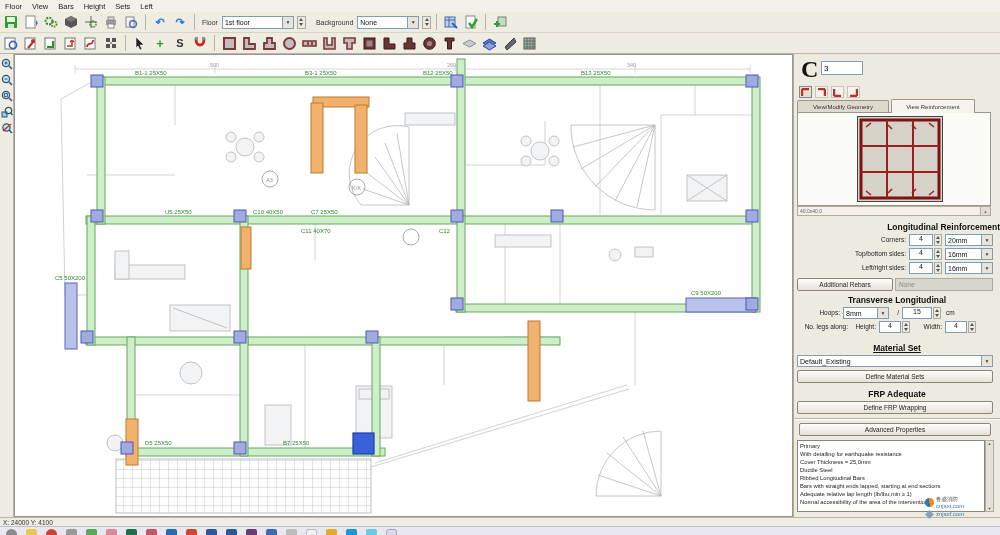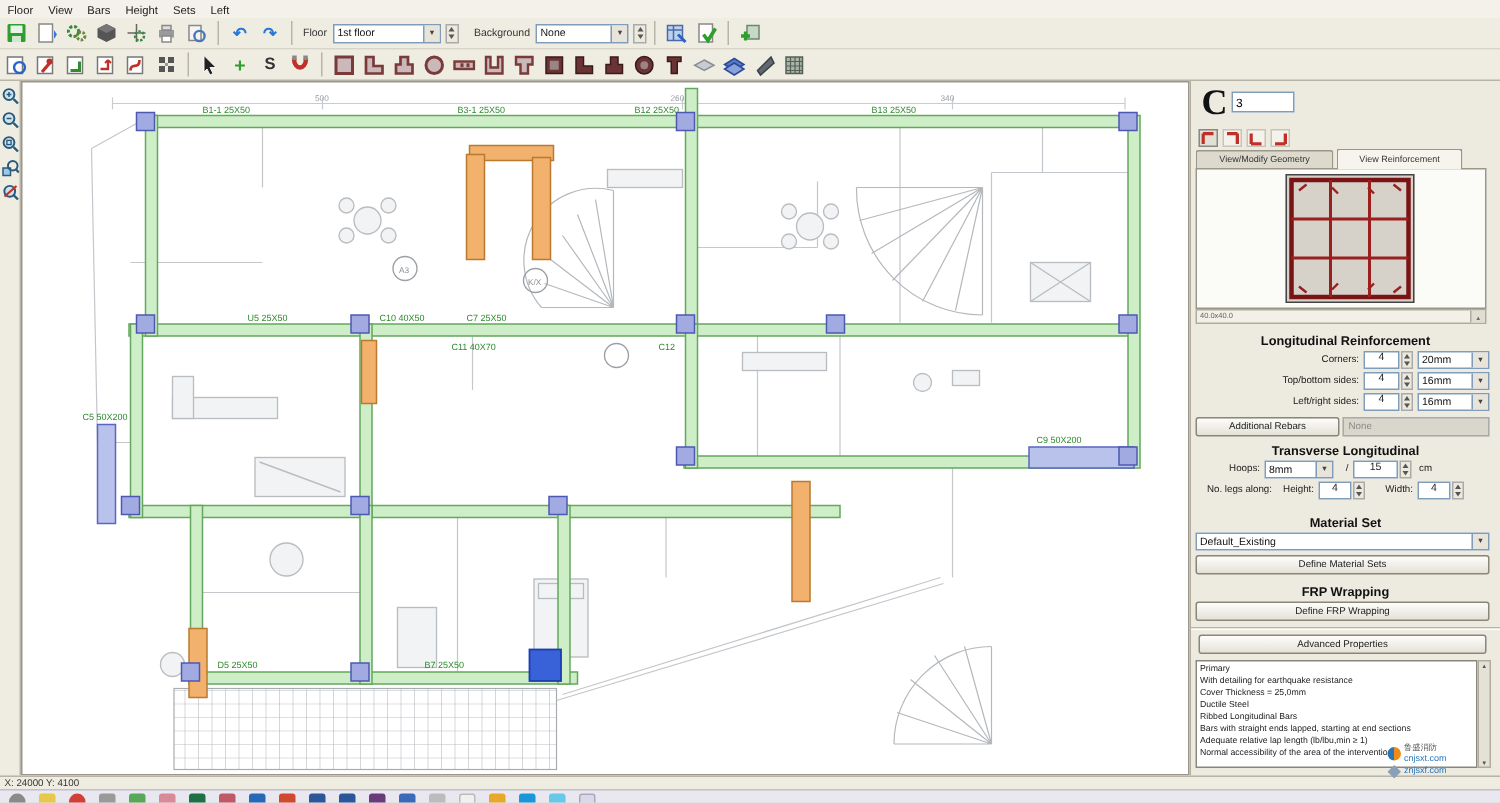--- a/index.html
+++ b/index.html
@@ -558,21 +558,21 @@
         <path d="M3 29 H81 M3 55 H81 M29 3 V81 M55 3 V81" stroke="#9a2020" stroke-width="2"></path>
         <path d="M8 10 l5 -4 M76 10 l-5 -4 M8 74 l5 4 M76 74 l-5 4 M30 8 l4 4 M54 8 l4 4 M30 76 l4 -4 M54 76 l4 -4" stroke="#9a2020" stroke-width="1.6"></path>
       </svg>
     </div>
   </div>
   <div id="scrollStrip">
     <span>40.0x40.0</span>
     <span class="arrBox">▲</span>
   </div>
 
-  <div class="secTitle" style="top:168px;">Longitudinal Reinforcement</div>
+  <div class="secTitle" style="top:168px;text-align:right;">Longitudinal Reinforcement</div>
   <div class="plabel" style="top:182px; left:30px; width:82px;">Corners:</div>
   <div class="pinput" style="top:180px; left:115px; width:24px;">4</div>
   <div class="pspin" style="top:180px; left:140px;">
       <div class="tri-up"></div>
       <div class="tri-dn"></div>
     </div>
   <div class="combo pcombo" style="top:180px; left:151px; width:48px;">
       <span>20mm</span>
       <span class="arr">▼</span>
     </div>
@@ -622,28 +622,28 @@
       <div class="tri-up"></div>
       <div class="tri-dn"></div>
     </div>
   <div class="plabel" style="top:269px; left:122px; width:26px;">Width:</div>
   <div class="pinput" style="top:267px; left:151px; width:22px;">4</div>
   <div class="pspin" style="top:267px; left:174px;">
       <div class="tri-up"></div>
       <div class="tri-dn"></div>
     </div>
 
-  <div class="secTitle" style="top:289px;">Material Set</div>
+  <div class="secTitle" style="top:289px;text-decoration:underline;">Material Set</div>
   <div class="combo pcombo" style="top:301px; left:3px; width:196px;">
       <span>Default_Existing</span>
       <span class="arr">▼</span>
     </div>
   <div class="btn" style="top:316px; left:3px; width:196px;">Define Material Sets</div>
 
-  <div class="secTitle" style="top:335px;">FRP Wrapping</div>
+  <div class="secTitle" style="top:335px;">FRP Adequate</div>
   <div class="btn" style="top:347px; left:3px; width:196px;">Define FRP Wrapping</div>
 
   <div class="hsep" style="top:364px;"></div>
   <div class="btn" style="top:369px; left:5px; width:192px;">Advanced Properties</div>
 
   <div id="notesBox">
     <div>Primary</div>
     <div>With detailing for earthquake resistance</div>
     <div>Cover Thickness = 25,0mm</div>
     <div>Ductile Steel</div>

